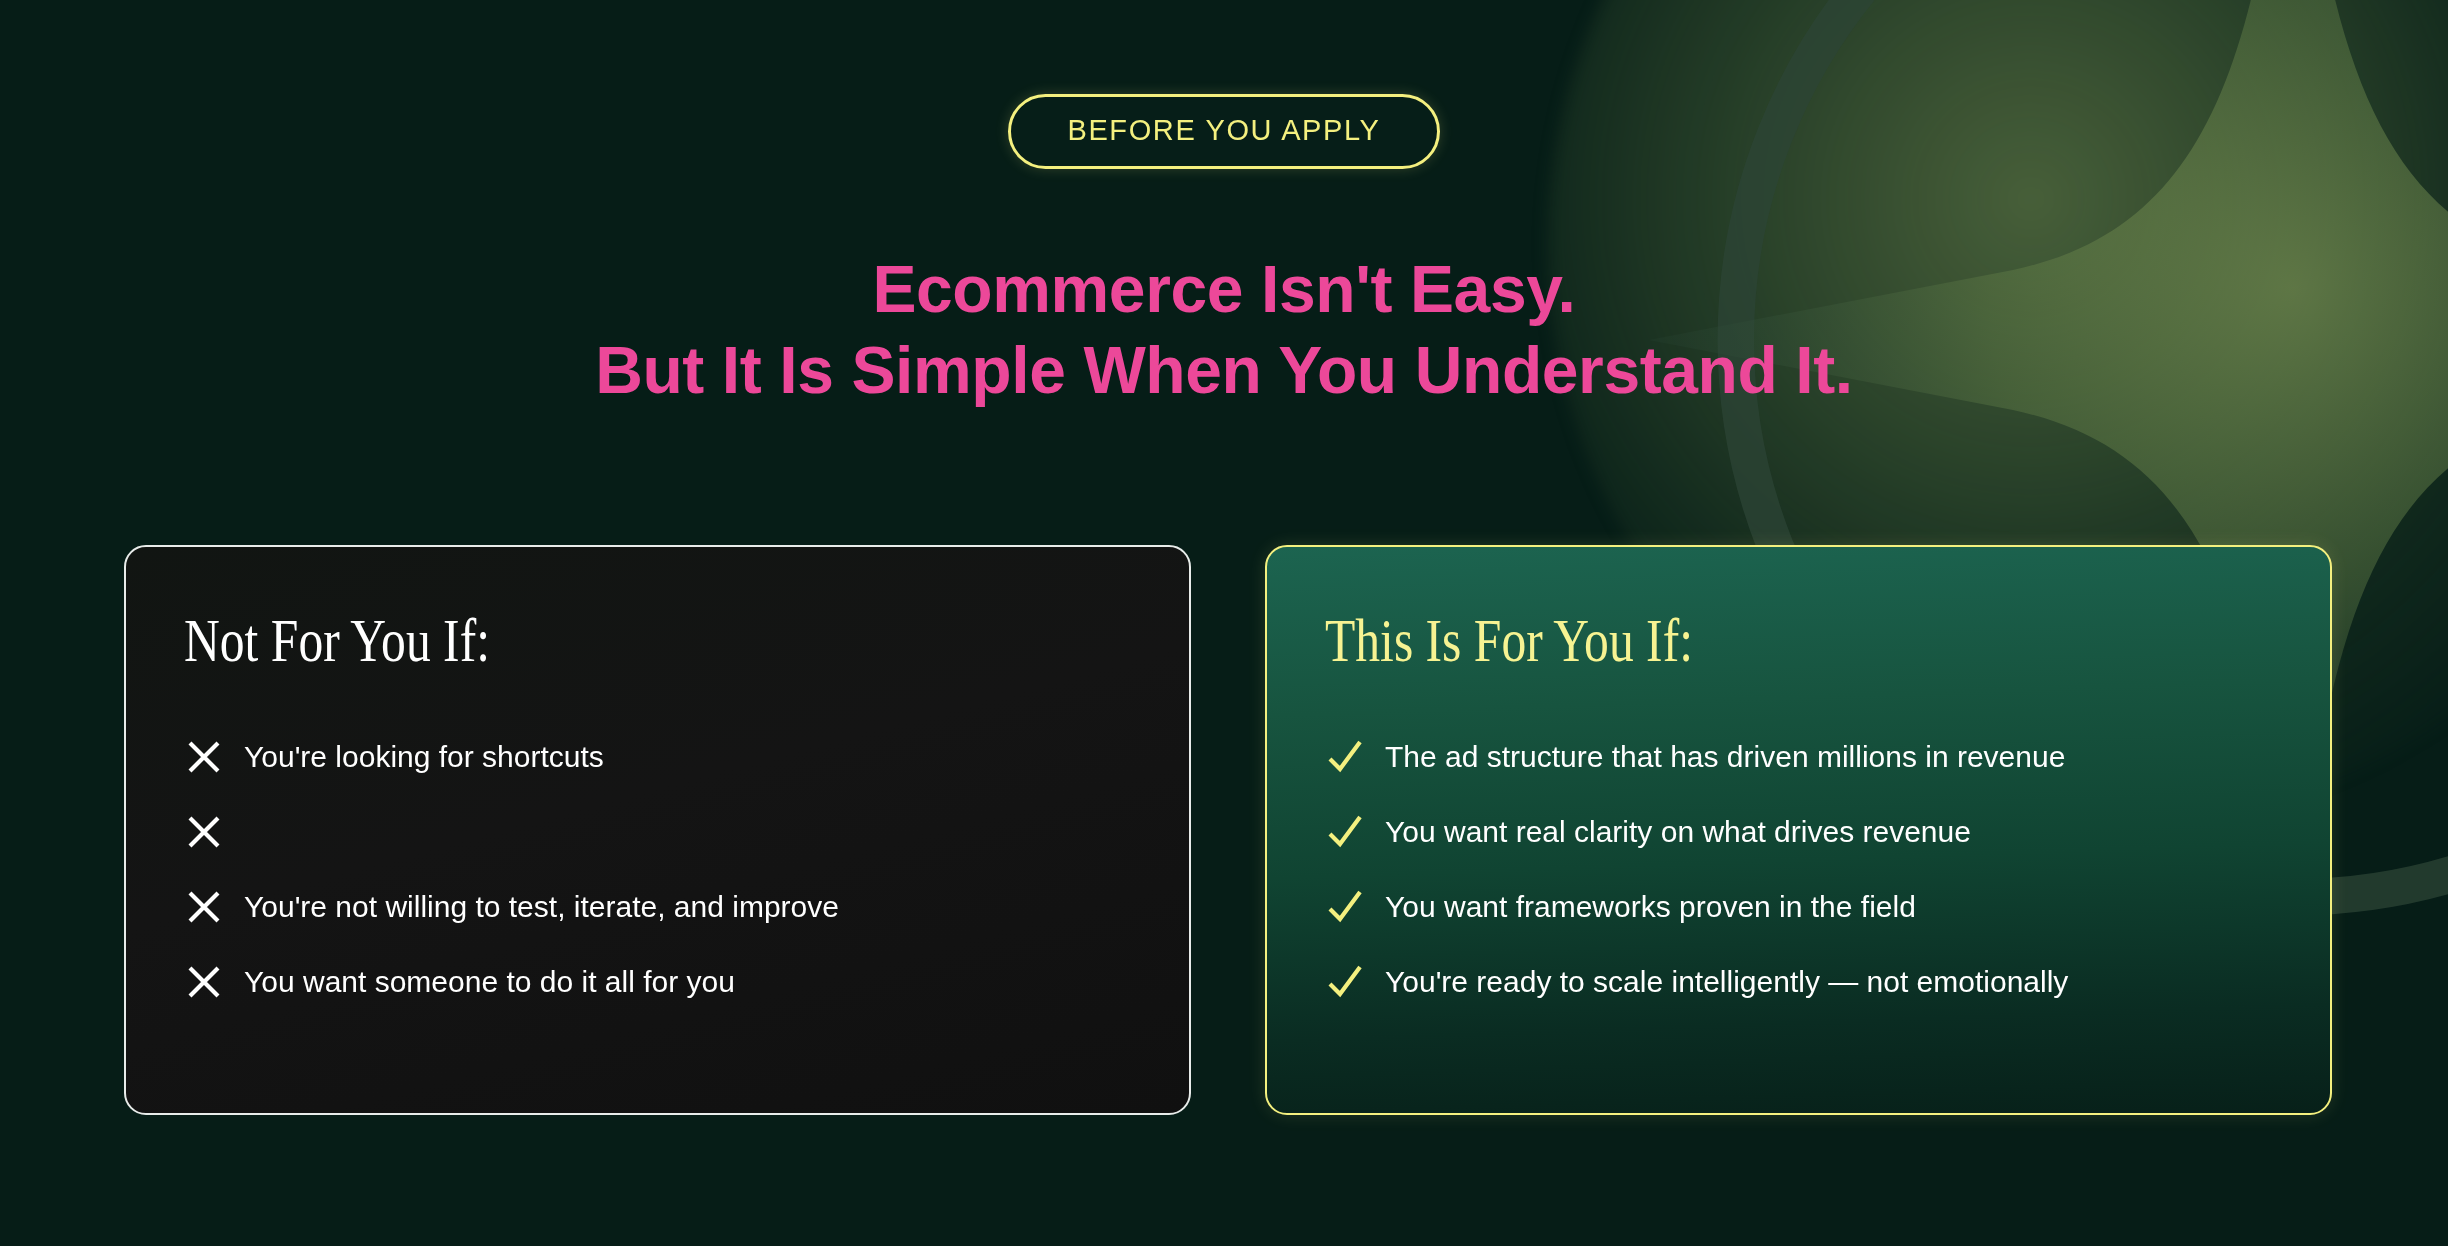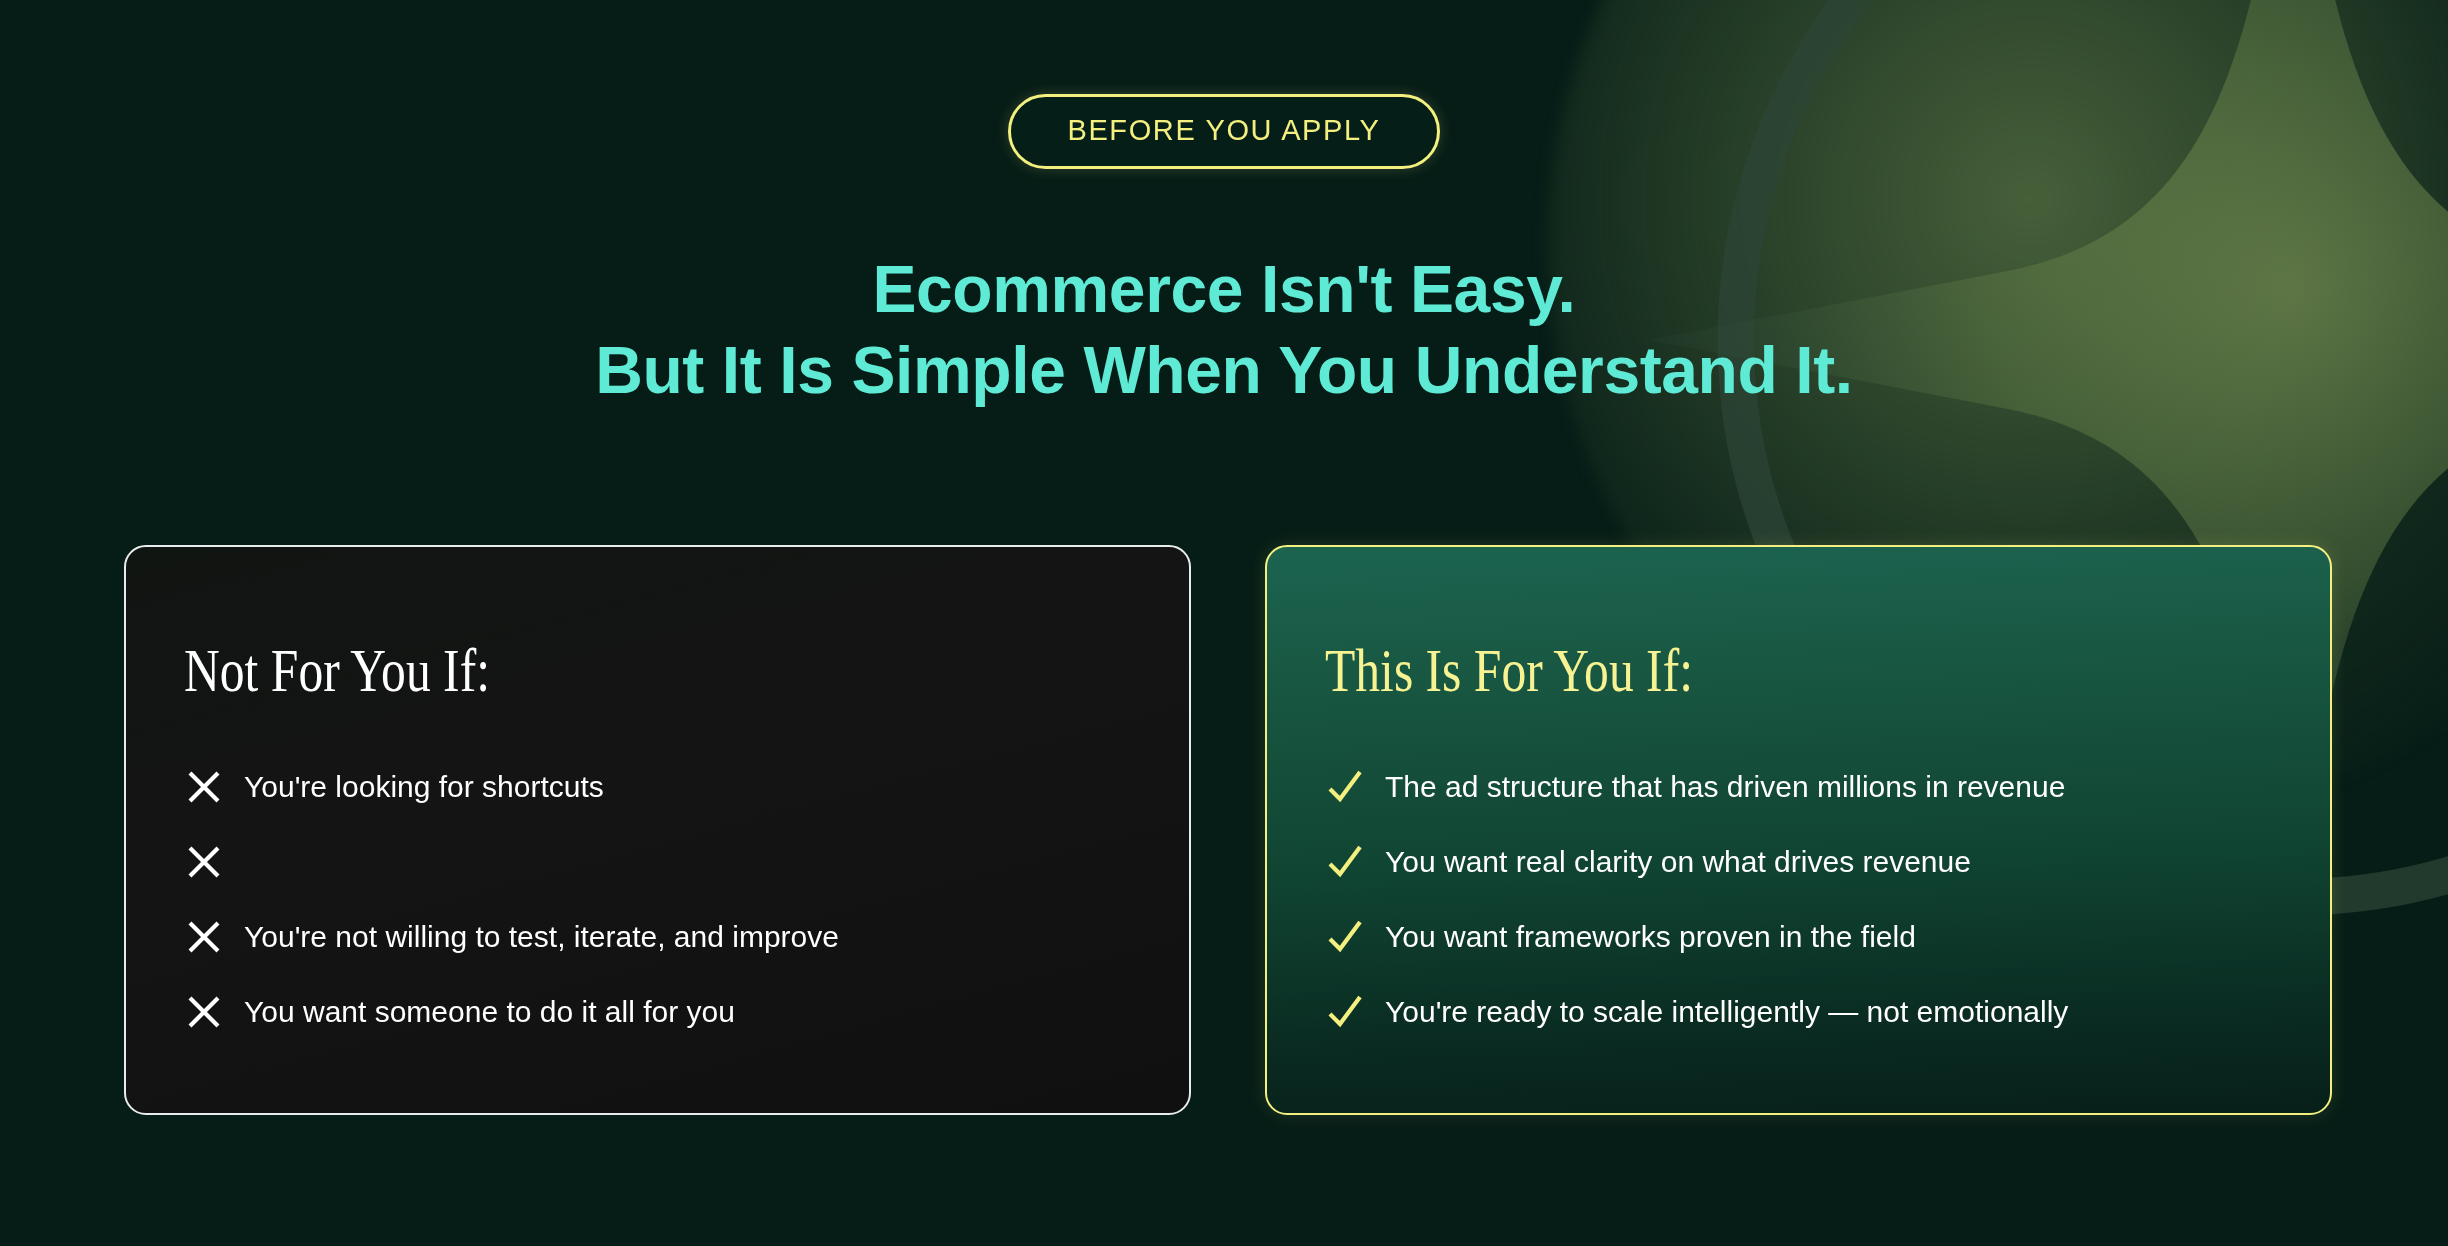--- a/index.html
+++ b/index.html
@@ -52,41 +52,41 @@
     line-height:1;
     background:rgba(10,34,26,0.35);
     box-shadow:0 0 14px rgba(244,240,127,0.18);
     font-weight:400;
   }
 
   
   #headline{
     margin-top:80px;
     text-align:center;
-    color:#5eead4;
+    color:#ec4899;
     font-size:66px;
     font-weight:bold;
     line-height:1.22;
     letter-spacing:-0.4px;
   }
   #headline .line{display:block;}
 
   
   #cards{
     position:absolute;
     left:124px;top:545px;
     width:2208px;
     display:flex;
     gap:74px;
   }
   .card{
     width:1067px;
     height:570px;
     border-radius:22px;
-    padding:92px 58px 0 58px;
+    padding:62px 58px 0 58px;
     position:relative;
   }
   .card--negative{
     background:linear-gradient(165deg,#111512 0%,#141414 45%,#101010 100%);
     border:2px solid #e8ecea;
   }
   .card--positive{
     background:linear-gradient(178deg,#1c6450 0%,#17543f 28%,#104432 55%,#0a2c22 82%,#072019 100%);
     border:2px solid #f4f07f;
     box-shadow:0 0 18px rgba(244,240,127,0.12);

